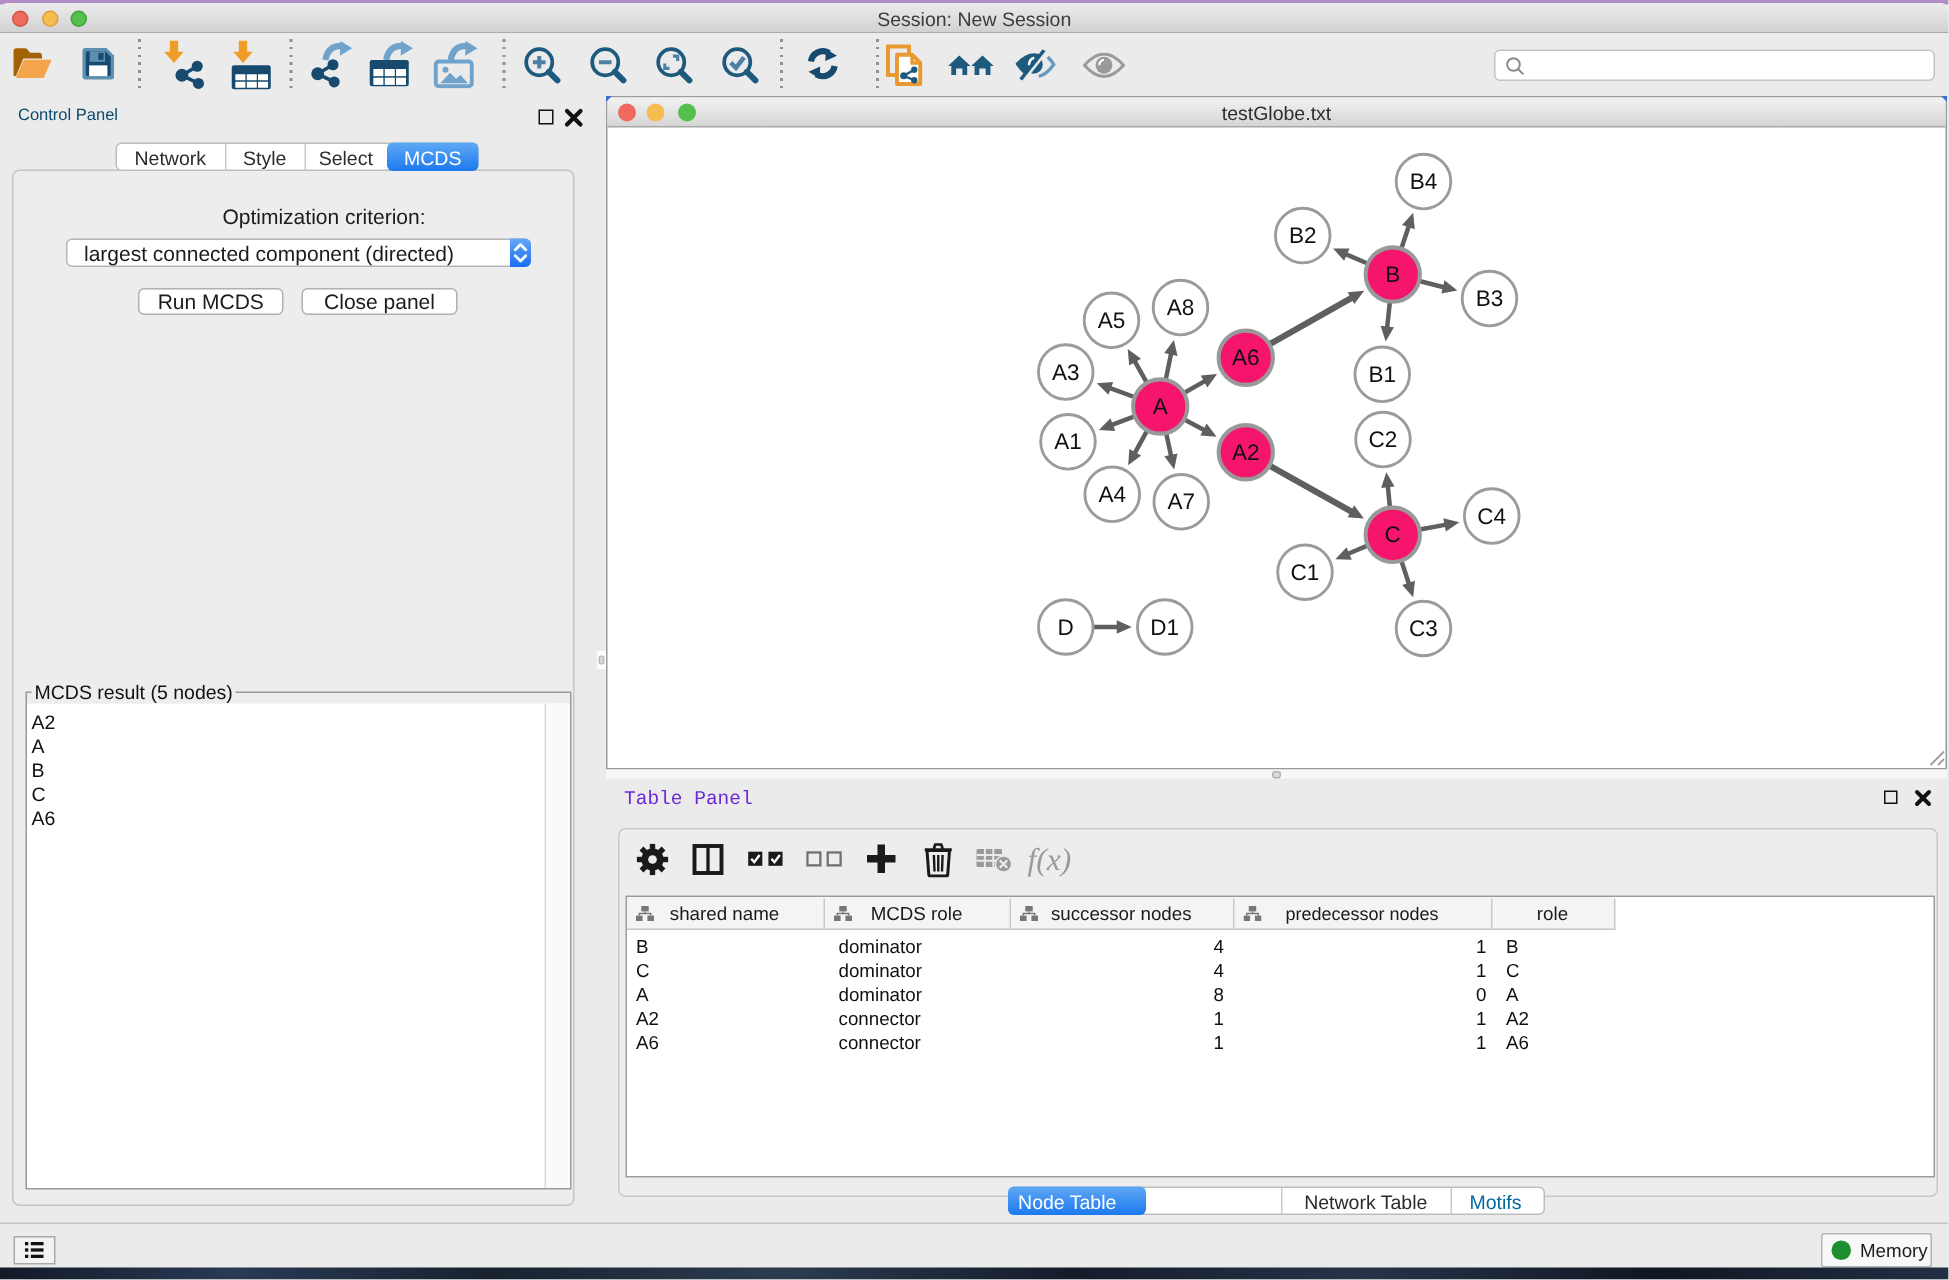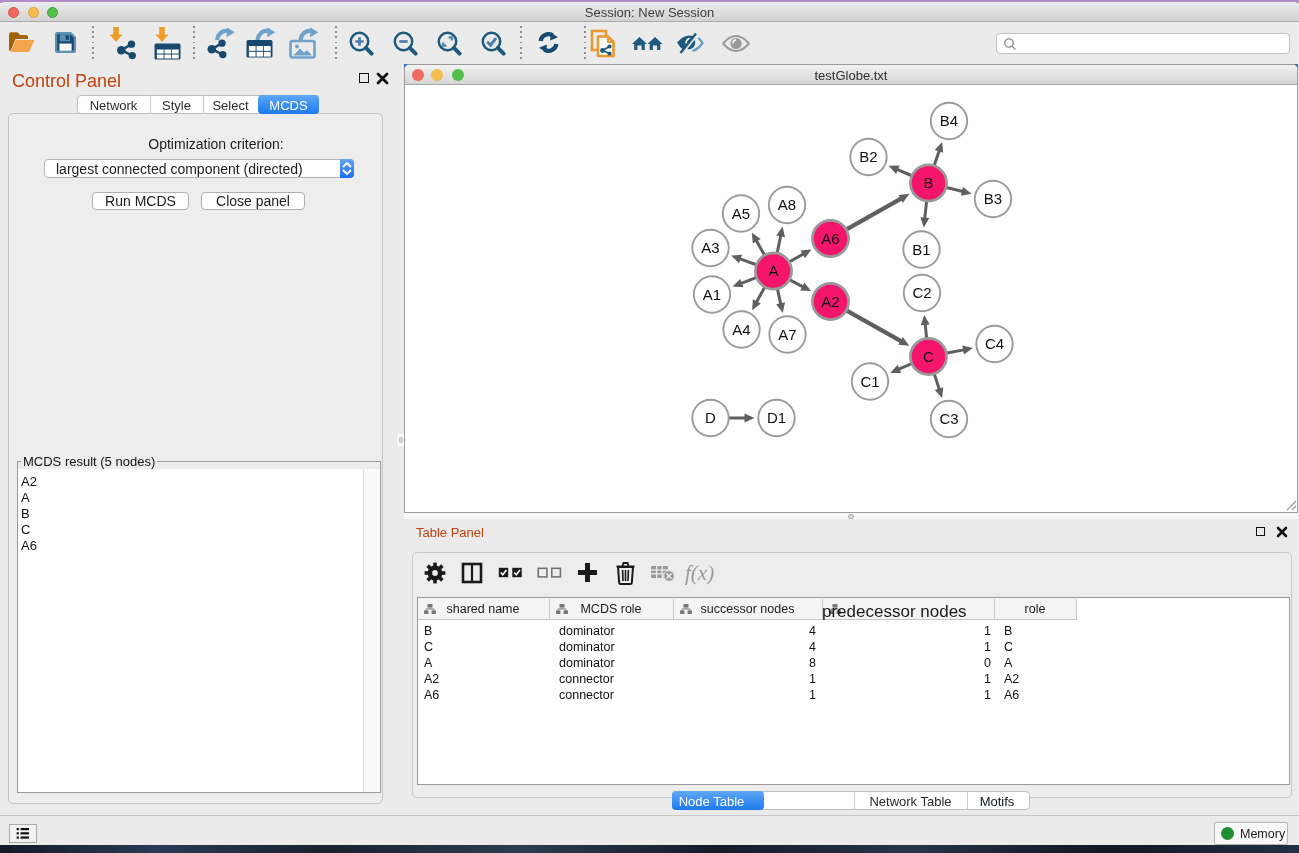--- a/index.html
+++ b/index.html
@@ -159,21 +159,21 @@
 <polygon points="1,15.8 8.4,20.4 8.8,12.4" fill="#174a6e"></polygon>
     </svg>
 </div>
 
 <div class="abs" style="left:996px;top:33px;width:294px;height:21px;background:#fff;border:1px solid #c3c3c3;border-radius:4px;"></div>
 <svg class="abs" style="left:1003px;top:37px;" width="14" height="14" viewBox="0 0 14 14">
     <circle cx="6" cy="6" r="4.2" fill="none" stroke="#8a8a8a" stroke-width="1.3"></circle>
     <line x1="9.2" y1="9.2" x2="12.6" y2="12.6" stroke="#8a8a8a" stroke-width="1.3"></line>
   </svg>
 
-<div class="abs" style="left:12px;top:71px;font-size:18px;color:#c2410c;">Control Panel</div>
+<div class="abs" style="left:12px;top:71px;font-size:11px;color:#0c4a6e;">Control Panel</div>
 <div class="abs" style="left:359px;top:73px;width:10px;height:10px;border:1.6px solid #111;"></div>
 <svg class="abs" style="left:376px;top:72px;" width="13" height="13" viewBox="0 0 13 13">
     <path d="M2 2 L11 11 M11 2 L2 11" stroke="#111" stroke-width="2.8" stroke-linecap="round"></path>
   </svg>
 
 <div class="abs" style="left:8px;top:113px;width:375px;height:691px;background:#ededed;border:1px solid #c4c4c4;border-radius:5px;"></div>
 
 <div class="abs" style="left:77px;top:95px;width:242px;height:19px;background:#fff;border:1px solid #bdbdbd;border-radius:4px;"></div>
 <div class="abs" style="left:150px;top:95px;height:19px;border-left:1px solid #c9c9c9;"></div>
 <div class="abs" style="left:203px;top:95px;height:19px;border-left:1px solid #c9c9c9;"></div>
@@ -296,21 +296,21 @@
 <div class="abs" style="left:404px;top:513px;width:894px;height:6px;background:#f7f7f7;"></div>
 
 <svg class="abs" style="left:1284px;top:498px;" width="13" height="13" viewBox="0 0 13 13">
     <path d="M12 3 L3 12 M12 8 L8 12" stroke="#9a9a9a" stroke-width="1.2"></path>
   </svg>
 
 <div class="abs" style="left:398px;top:434px;width:6px;height:12px;background:#fdfdfd;"></div>
 <div class="abs" style="left:398.5px;top:437px;width:4.5px;height:6px;background:#d8d8d8;border:0.5px solid #bdbdbd;border-radius:1.5px;"></div>
 <div class="abs" style="left:847.5px;top:514px;width:6.5px;height:4.5px;background:#dadada;border:1px solid #b3b3b3;border-radius:2px;"></div>
 
-<div class="abs" style="left:416px;top:525px;font-size:13px;color:#c2410c;">Table Panel</div>
+<div class="abs" style="left:416px;top:525px;font-size:13px;color:#6d28d9;font-family:Liberation Mono, monospace;">Table Panel</div>
 <div class="abs" style="left:1256px;top:527px;width:9px;height:9px;border:1.5px solid #111;"></div>
 <svg class="abs" style="left:1276px;top:526px;" width="12" height="12" viewBox="0 0 12 12">
     <path d="M2 2 L10 10 M10 2 L2 10" stroke="#111" stroke-width="2.6" stroke-linecap="round"></path>
   </svg>
 
 <div class="abs" style="left:412px;top:552px;width:880px;height:246px;background:#ededed;border:1px solid #c9c9c9;border-radius:5px;"></div>
 <div id="table-icons">
 <svg class="abs" style="left:424px;top:562px;" width="22" height="22" viewBox="0 0 22 22">
       <circle cx="11" cy="11" r="7.4" fill="#1a1a1a"></circle>
       <rect x="9.2" y="0.6" width="3.6" height="4.5" fill="#1a1a1a" transform="rotate(0 11 11)"></rect>
@@ -407,21 +407,21 @@
 <div class="abs" style="left:673px;top:602px;width:149px;text-align:center;font-size:12.5px;color:#1a1a1a;">successor nodes</div>
 <div class="abs" style="left:673px;top:599px;height:21px;border-left:1px solid #c9c9c9;"></div>
 <svg class="abs" style="left:829px;top:604px;" width="12" height="11" viewBox="0 0 12 11">
       <g fill="#777">
         <rect x="3.5" y="0" width="5" height="3.6"></rect>
         <rect x="0" y="6.4" width="4.4" height="3.6"></rect>
         <rect x="7.6" y="6.4" width="4.4" height="3.6"></rect>
         <path d="M6 3.6 L6 5 M2.2 6.4 L2.2 5 L9.8 5 L9.8 6.4" stroke="#777" stroke-width="1" fill="none"></path>
       </g>
     </svg>
-<div class="abs" style="left:822px;top:602px;width:172px;font-size:17px;color:#1a1a1a;">predecessor nodes</div>
+<div class="abs" style="left:822px;top:602px;width:172px;text-align:center;font-size:12px;color:#1a1a1a;">predecessor nodes</div>
 <div class="abs" style="left:822px;top:599px;height:21px;border-left:1px solid #c9c9c9;"></div>
 <div class="abs" style="left:994px;top:602px;width:82px;text-align:center;font-size:12.5px;color:#1a1a1a;">role</div>
 <div class="abs" style="left:994px;top:599px;height:21px;border-left:1px solid #c9c9c9;"></div>
 <div class="abs" style="left:1076px;top:599px;height:21px;border-left:1px solid #c9c9c9;"></div>
 <div class="abs" style="left:424px;top:624px;font-size:12.5px;color:#111;">B</div>
 <div class="abs" style="left:559px;top:624px;font-size:12.5px;color:#111;">dominator</div>
 <div class="abs" style="left:700px;top:624px;width:116px;text-align:right;font-size:12.5px;color:#111;">4</div>
 <div class="abs" style="left:863px;top:624px;width:128px;text-align:right;font-size:12.5px;color:#111;">1</div>
 <div class="abs" style="left:1004px;top:624px;font-size:12.5px;color:#111;">B</div>
 <div class="abs" style="left:424px;top:640px;font-size:12.5px;color:#111;">C</div>
@@ -447,21 +447,21 @@
 </div>
 <div id="table-rows"></div>
 
 <div class="abs" style="left:672px;top:791px;width:358px;height:19px;background:#fff;border:1px solid #bdbdbd;border-radius:4px;"></div>
 <div class="abs" style="left:672px;top:791px;width:92px;height:19px;background:linear-gradient(#5fa8f5,#1c79ee);border-radius:4px;"></div>
 <div class="abs" style="left:854px;top:791px;height:19px;border-left:1px solid #c9c9c9;"></div>
 <div class="abs" style="left:967px;top:791px;height:19px;border-left:1px solid #c9c9c9;"></div>
 <div class="abs" style="left:672px;top:794px;width:79px;text-align:center;font-size:13px;color:#fff;">Node Table</div>
 <div class="abs" style="left:764px;top:794px;width:90px;text-align:center;font-size:13px;color:#2b2b2b;margin-top:22px;">Edge Table</div>
 <div class="abs" style="left:854px;top:794px;width:113px;text-align:center;font-size:13px;color:#2b2b2b;">Network Table</div>
-<div class="abs" style="left:967px;top:794px;width:60px;text-align:center;font-size:13px;color:#0f172a;">Motifs</div>
+<div class="abs" style="left:967px;top:794px;width:60px;text-align:center;font-size:13px;color:#0369a1;">Motifs</div>
 
 <div class="abs" style="left:0;top:815px;width:1299px;height:30px;background:#ebebeb;border-top:1px solid #c6c6c6;"></div>
 <div class="abs" style="left:9px;top:824px;width:28px;height:19px;background:#f2f2f2;border:1px solid #a9a9a9;"></div>
 <svg class="abs" style="left:15px;top:828px;" width="16" height="11" viewBox="0 0 15 13">
     <g fill="#111">
       <rect x="0" y="0" width="2.6" height="2.6"></rect>
       <rect x="4.6" y="0" width="10" height="2.6"></rect>
       <rect x="0" y="5" width="2.6" height="2.6"></rect>
       <rect x="4.6" y="5" width="10" height="2.6"></rect>
       <rect x="0" y="10" width="2.6" height="2.6"></rect>

